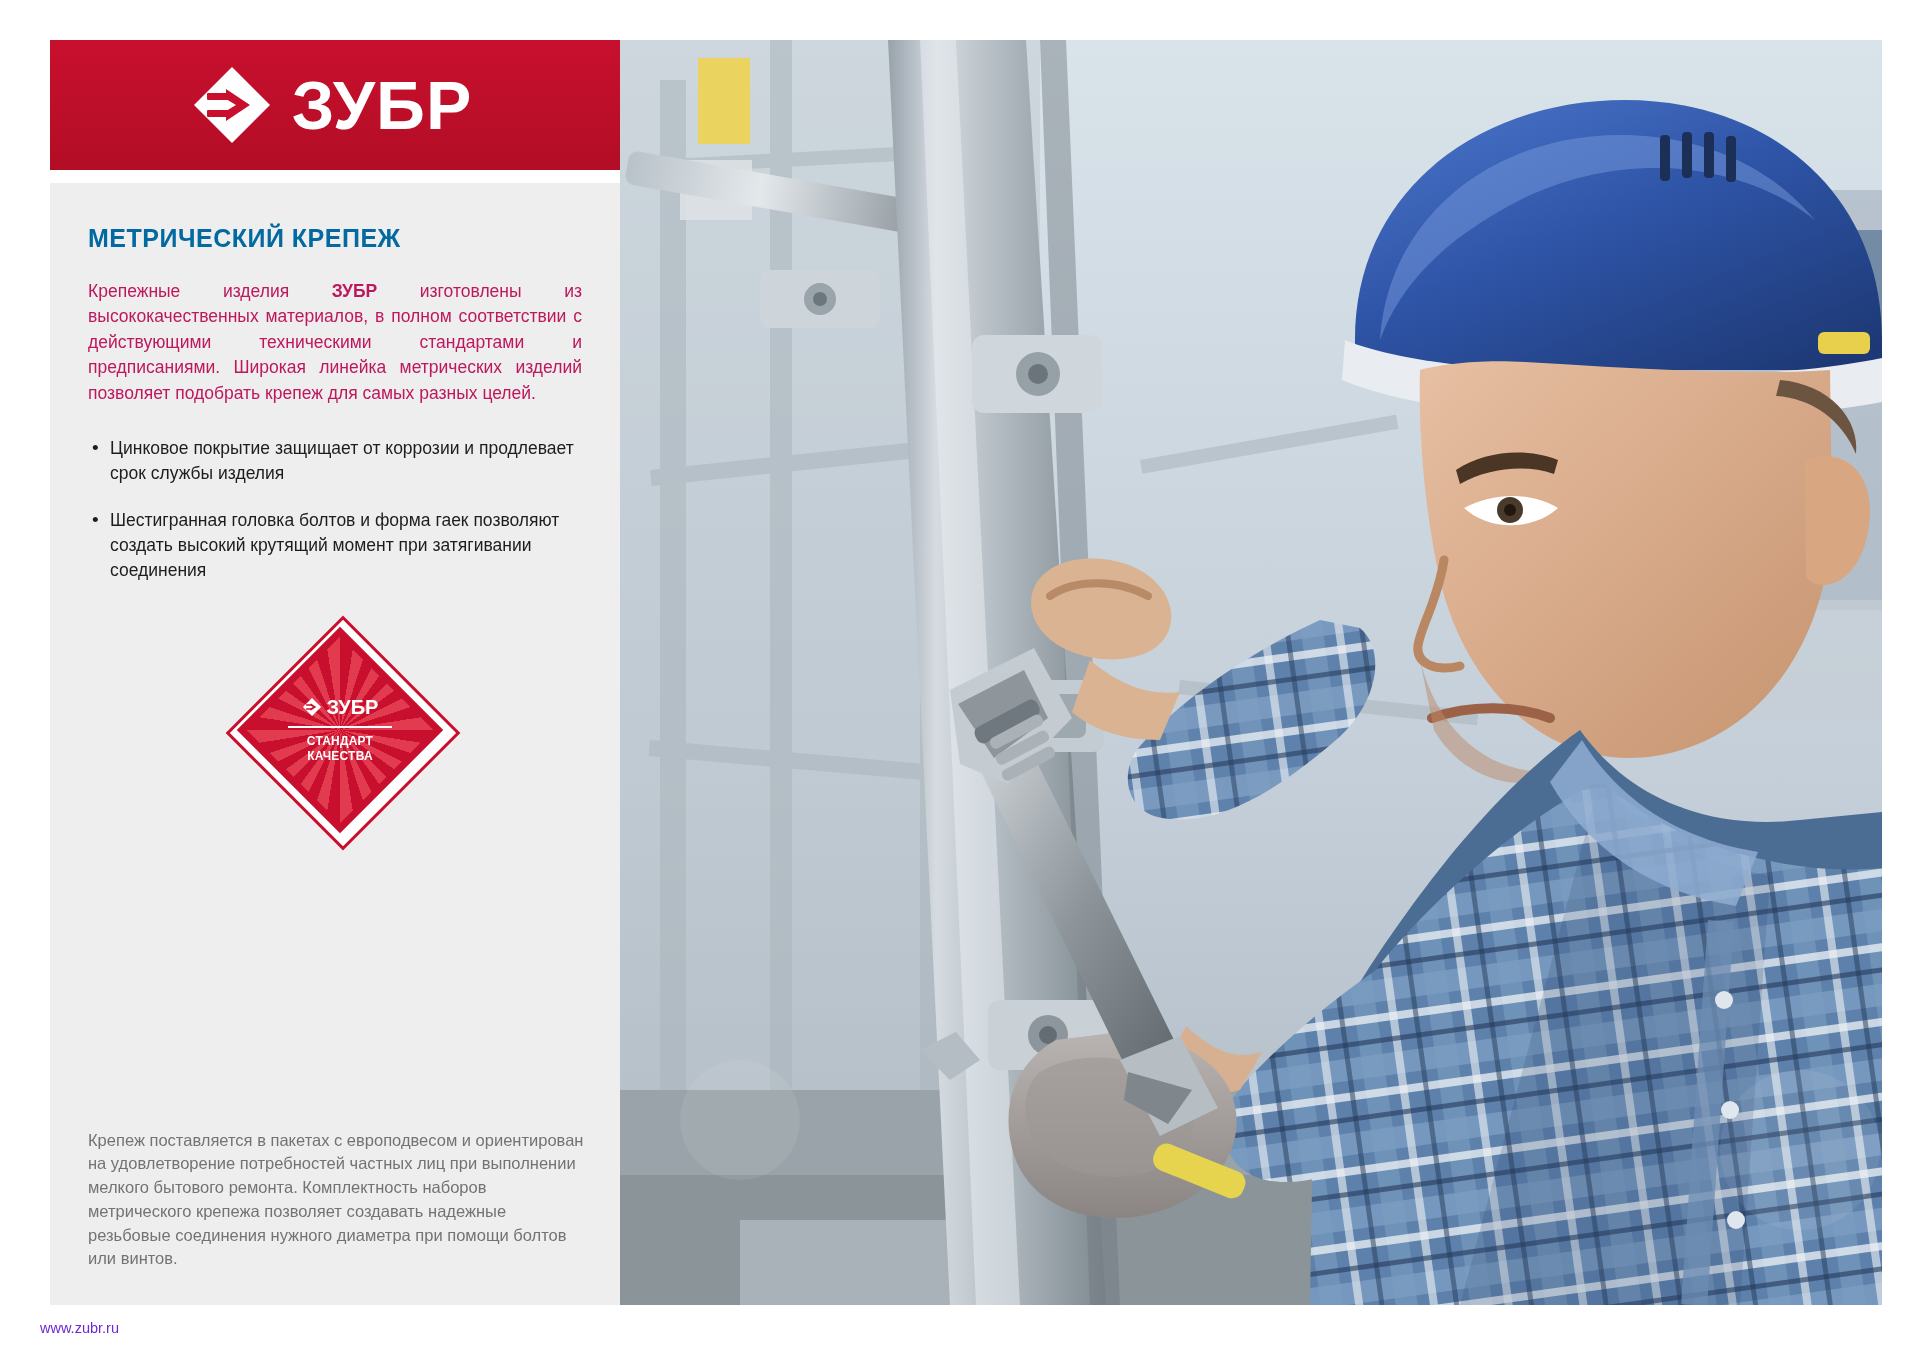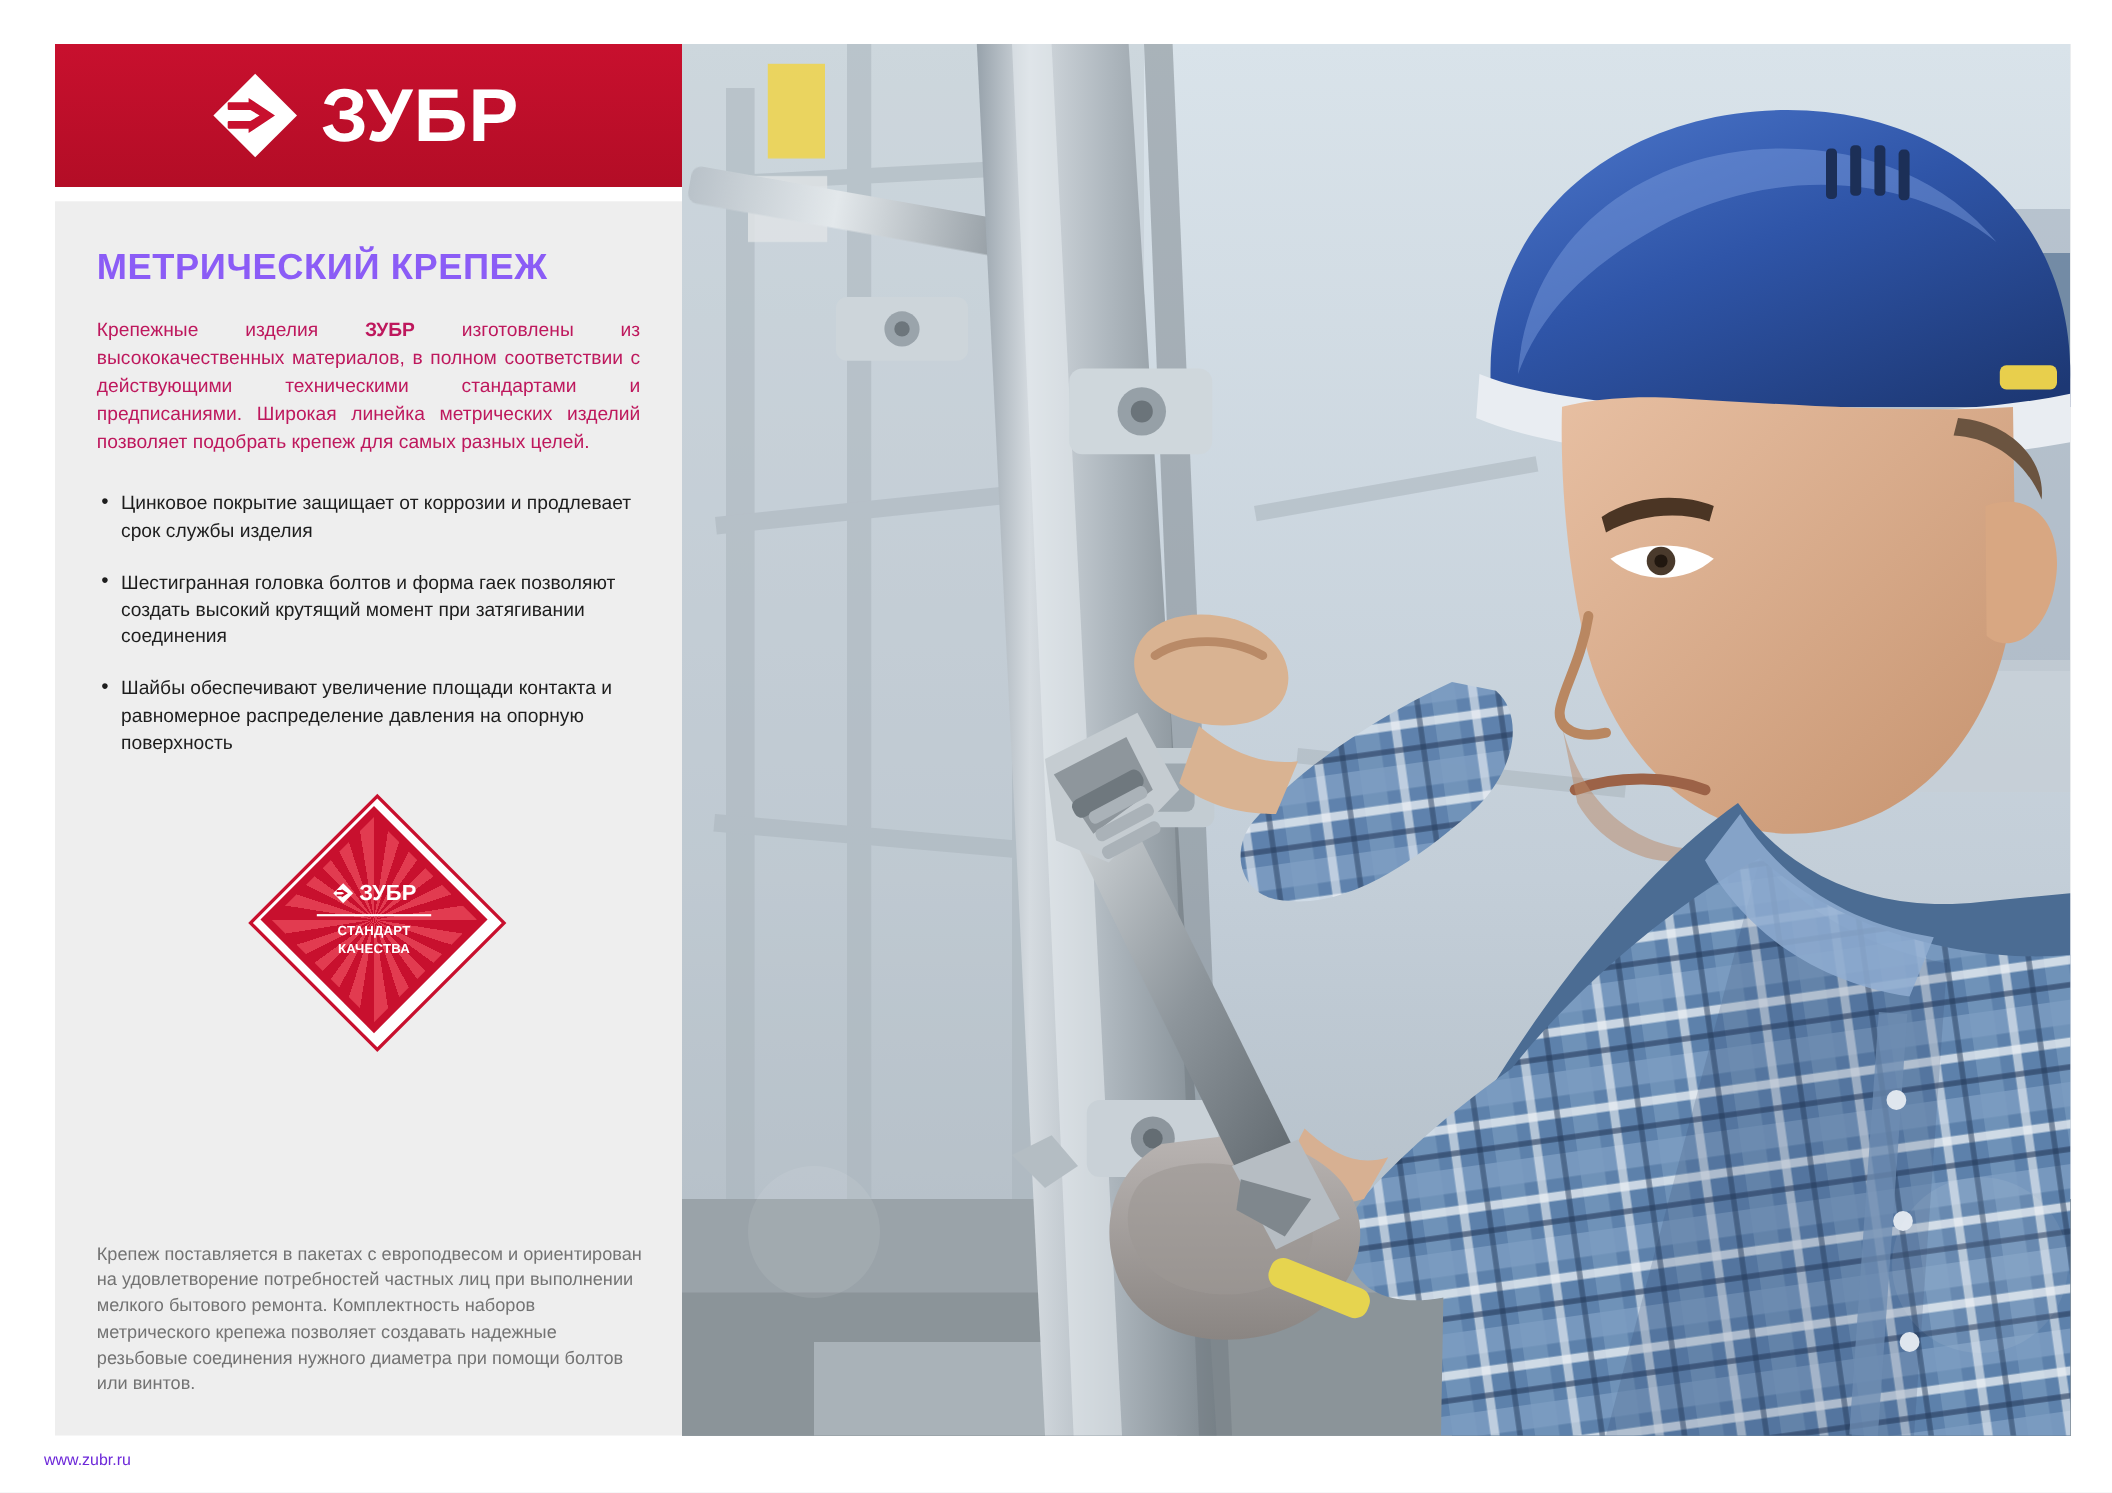--- a/index.html
+++ b/index.html
@@ -62,23 +62,23 @@
     left: 0;
     top: 143px;
     width: 570px;
     height: 1122px;
     background: #eeeeee;
     box-sizing: border-box;
     padding: 42px 38px 30px 38px;
   }
 
   .panel-title {
-    font-size: 33px;
+    font-size: 25px;
     font-weight: bold;
-    color: #8b5cf6;
+    color: #0369a1;
     letter-spacing: 0.5px;
     margin: 0 0 26px 0;
     line-height: 1.1;
   }
 
   .intro {
     font-size: 17.5px;
     line-height: 1.46;
     color: #be185d;
     text-align: justify;
@@ -233,21 +233,20 @@
   </div>
 
   <div class="panel">
     <h1 class="panel-title">МЕТРИЧЕСКИЙ КРЕПЕЖ</h1>
 
     <p class="intro"><span>Крепежные изделия </span><b>ЗУБР</b><span> изготовлены из высококачественных материалов, в полном соответствии с действующими техническими стандартами и предписаниями. Широкая линейка метрических изделий позволяет подобрать крепеж для самых разных целей.</span></p>
 
     <ul class="features">
       <li>Цинковое покрытие защищает от коррозии и продлевает срок службы изделия</li>
       <li>Шестигранная головка болтов и форма гаек позволяют создать высокий крутящий момент при затягивании соединения</li>
-      <li>Шайбы обеспечивают увеличение площади контакта и равномерное распределение давления на опорную поверхность</li>
     </ul>
 
     <div class="badge-wrap">
       <div class="badge">
         <div class="diamond-outer"></div>
         <div class="diamond-mid"></div>
         <div class="diamond-inner"></div>
         <div class="badge-content">
           <div class="badge-logo">
             <span class="bm">

